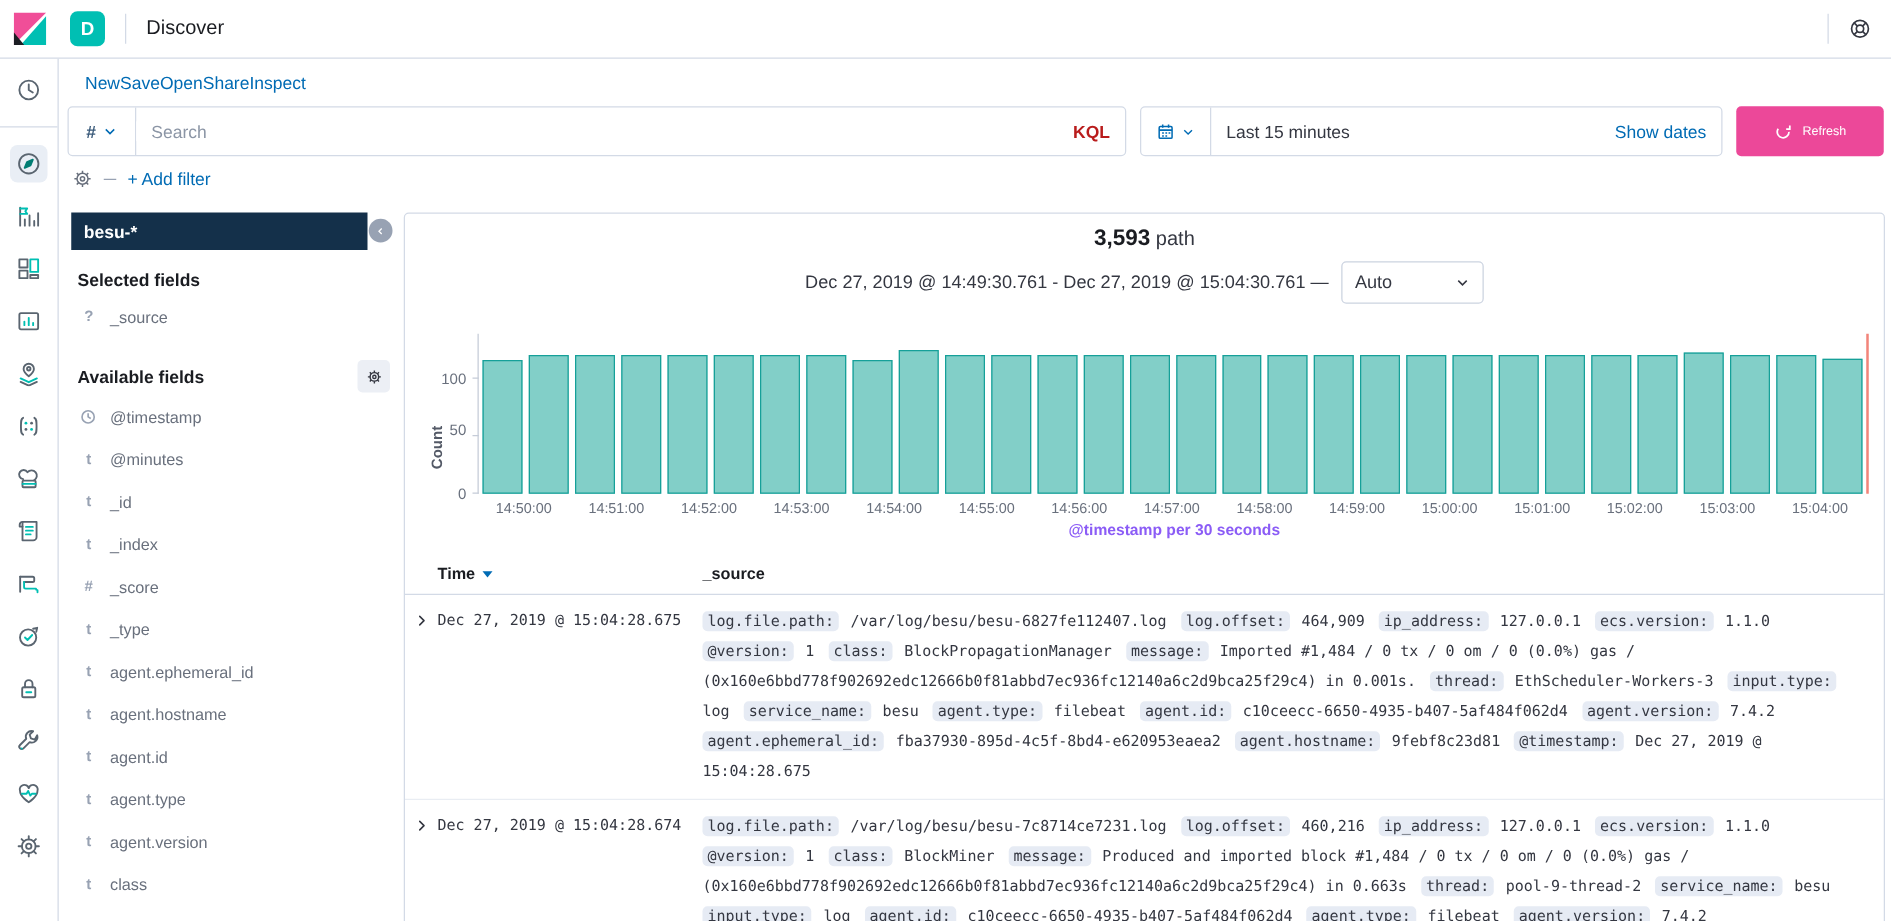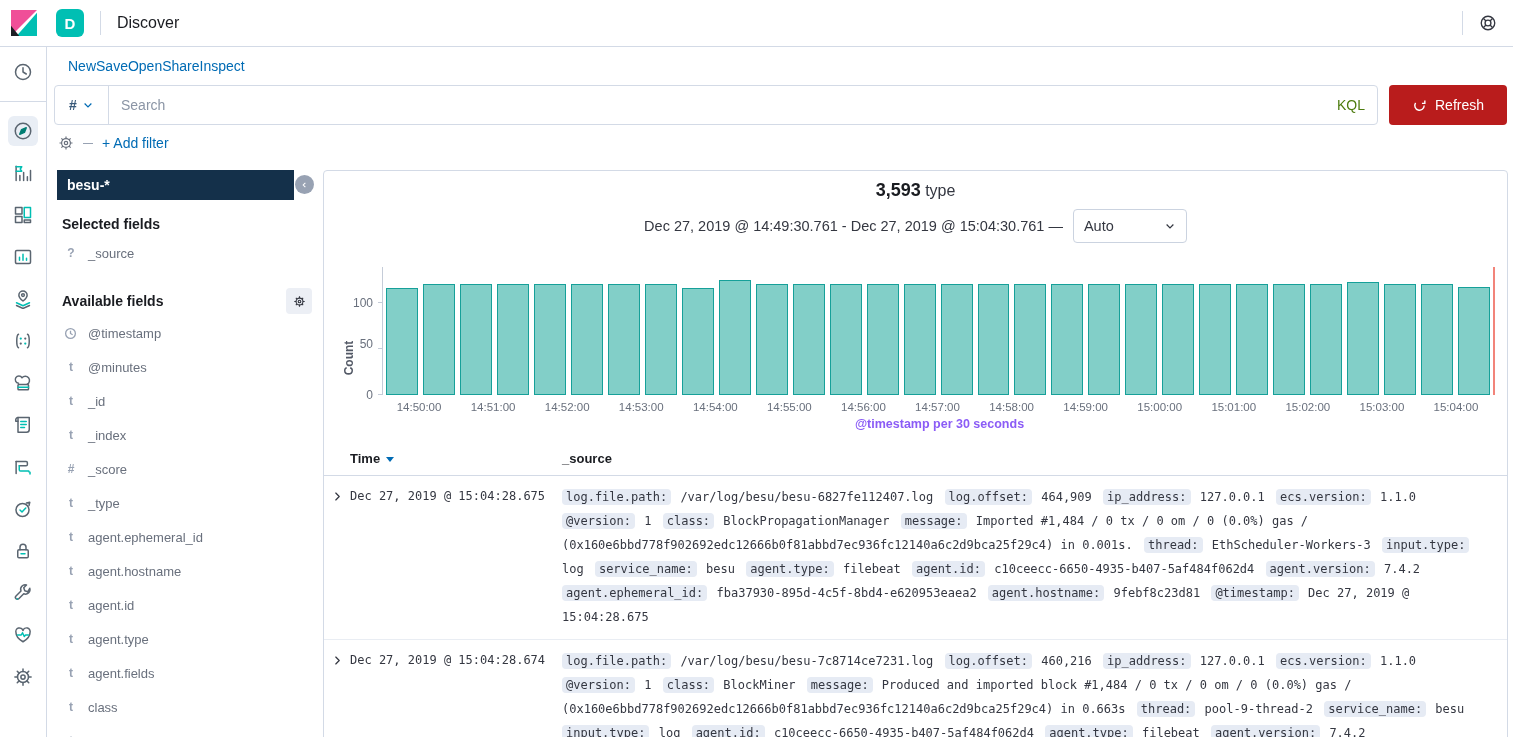--- a/index.html
+++ b/index.html
@@ -34,27 +34,27 @@
   .menu-row { display:flex; padding:11px 0 9px 21px; }
   .menu-link { color:#006BB4; cursor:pointer; }
 
   
   .query-row { display:flex; gap:11px; padding:2px 6px 10px 7px; align-items:center; }
   .qbar { flex:1; height:40px; border:1px solid #d3dae6; border-radius:4px; background:#fff; display:flex; align-items:center; }
   .qfilter { width:54px; height:100%; border-right:1px solid #d3dae6; display:flex; align-items:center; justify-content:center; gap:5px;
              font-weight:700; color:#3a5a7a; cursor:pointer; }
   .search-input { flex:1; border:none; outline:none; padding:0 12px; font-size:14px; color:#701a75; font-family:inherit; }
   .search-input::placeholder { color:#8b95a5; }
-  .kql-btn { padding:0 12px; color:#4d7c0f; cursor:pointer; }
+  .kql-btn { padding:0 12px; color:#b91c1c; cursor:pointer;font-weight:bold; }
   .datepicker { width:466px; height:40px; border:1px solid #d3dae6; border-radius:4px; background:#fff; display:flex; align-items:center; }
   .cal-btn { width:56px; height:100%; border-right:1px solid #d3dae6; display:flex; align-items:center; justify-content:center; gap:5px; cursor:pointer; }
   .dateval { flex:1; padding-left:12px; color:#343741; cursor:pointer; }
   .showdates { padding-right:12px; color:#006BB4; cursor:pointer; }
-  .refresh-btn { width:118px; height:40px; background:#b91c1c; border:none; border-radius:4px; color:#fff;
-                 display:flex; align-items:center; justify-content:center; gap:8px; font-size:14px; font-weight:500; cursor:pointer; font-family:inherit; }
+  .refresh-btn { width:118px; height:40px; background:#ec4899; border:none; border-radius:4px; color:#fff;
+                 display:flex; align-items:center; justify-content:center; gap:8px; font-size:10px; font-weight:500; cursor:pointer; font-family:inherit; }
 
   
   .filter-row { display:flex; align-items:center; gap:9px; padding:0 0 13px 11px; }
   .gear-plain { display:flex; cursor:pointer; }
   .connector { width:10px; height:1px; background:#98A2B3; }
   .addfilter { color:#006BB4; cursor:pointer; }
 
   
   .content { flex:1; display:flex; padding-right:5px; }
   .sidebar { width:270px; flex-shrink:0; padding-left:10px; }
@@ -257,20 +257,33 @@
         <div class="qfilter">
           <span>#</span>
           <svg width="12" height="12" viewBox="0 0 16 16" fill="none" stroke="#006BB4" stroke-width="1.6">
               <path d="M3.5 6l4.5 4.5L12.5 6"></path>
             </svg>
         </div>
         <input class="search-input" placeholder="Search" style="">
         <div class="kql-btn">KQL</div>
       </div>
 
+      <div class="datepicker">
+        <div class="cal-btn">
+          <svg width="15" height="15" viewBox="0 0 16 16" fill="none" stroke="#006BB4" stroke-width="1.3">
+            <rect x="2.5" y="3.5" width="11" height="10" rx="1"></rect>
+              <path d="M2.5 6.5h11M5.5 1.8v2.6M10.5 1.8v2.6M5 9h1.5M5 11.5h1.5M7.8 9h1.5M7.8 11.5h1.5M10.5 9H12"></path>
+          </svg>
+          <svg width="11" height="11" viewBox="0 0 16 16" fill="none" stroke="#006BB4" stroke-width="1.6">
+              <path d="M3.5 6l4.5 4.5L12.5 6"></path>
+            </svg>
+        </div>
+        <div class="dateval">Last 15 minutes</div>
+        <div class="showdates">Show dates</div>
+      </div>
 
       <button class="refresh-btn">
         <svg width="15" height="15" viewBox="0 0 16 16" fill="none" stroke="#fff" stroke-width="1.5">
           <path d="M13 8A5 5 0 113.8 5.3"></path>
             <path d="M13.7 2.6v3.1h-3.1"></path>
         </svg>
         <span>Refresh</span>
       </button>
     </div>
 
@@ -356,37 +369,37 @@
             <li class="field-item">
               <span class="ficon">t</span>
               <span>agent.id</span>
             </li>
             <li class="field-item">
               <span class="ficon">t</span>
               <span>agent.type</span>
             </li>
             <li class="field-item">
               <span class="ficon">t</span>
-              <span>agent.fields</span>
+              <span>agent.version</span>
             </li>
             <li class="field-item">
               <span class="ficon">t</span>
               <span>class</span>
             </li>
             <li class="field-item">
               <span class="ficon">t</span>
               <span>container</span>
             </li>
           </ul>
       </aside>
 
       <section class="panel">
         <div class="hits">
           <span class="num">3,593</span>
-          <span>type</span>
+          <span>path</span>
         </div>
         <div class="rangeline">
           <span>Dec 27, 2019 @ 14:49:30.761 - Dec 27, 2019 @ 15:04:30.761 —</span>
           <div class="interval-select">
             <span>Auto</span>
             <svg width="12" height="12" viewBox="0 0 16 16" fill="none" stroke="#343741" stroke-width="1.6">
                 <path d="M3.5 6l4.5 4.5L12.5 6"></path>
               </svg>
           </div>
         </div>

